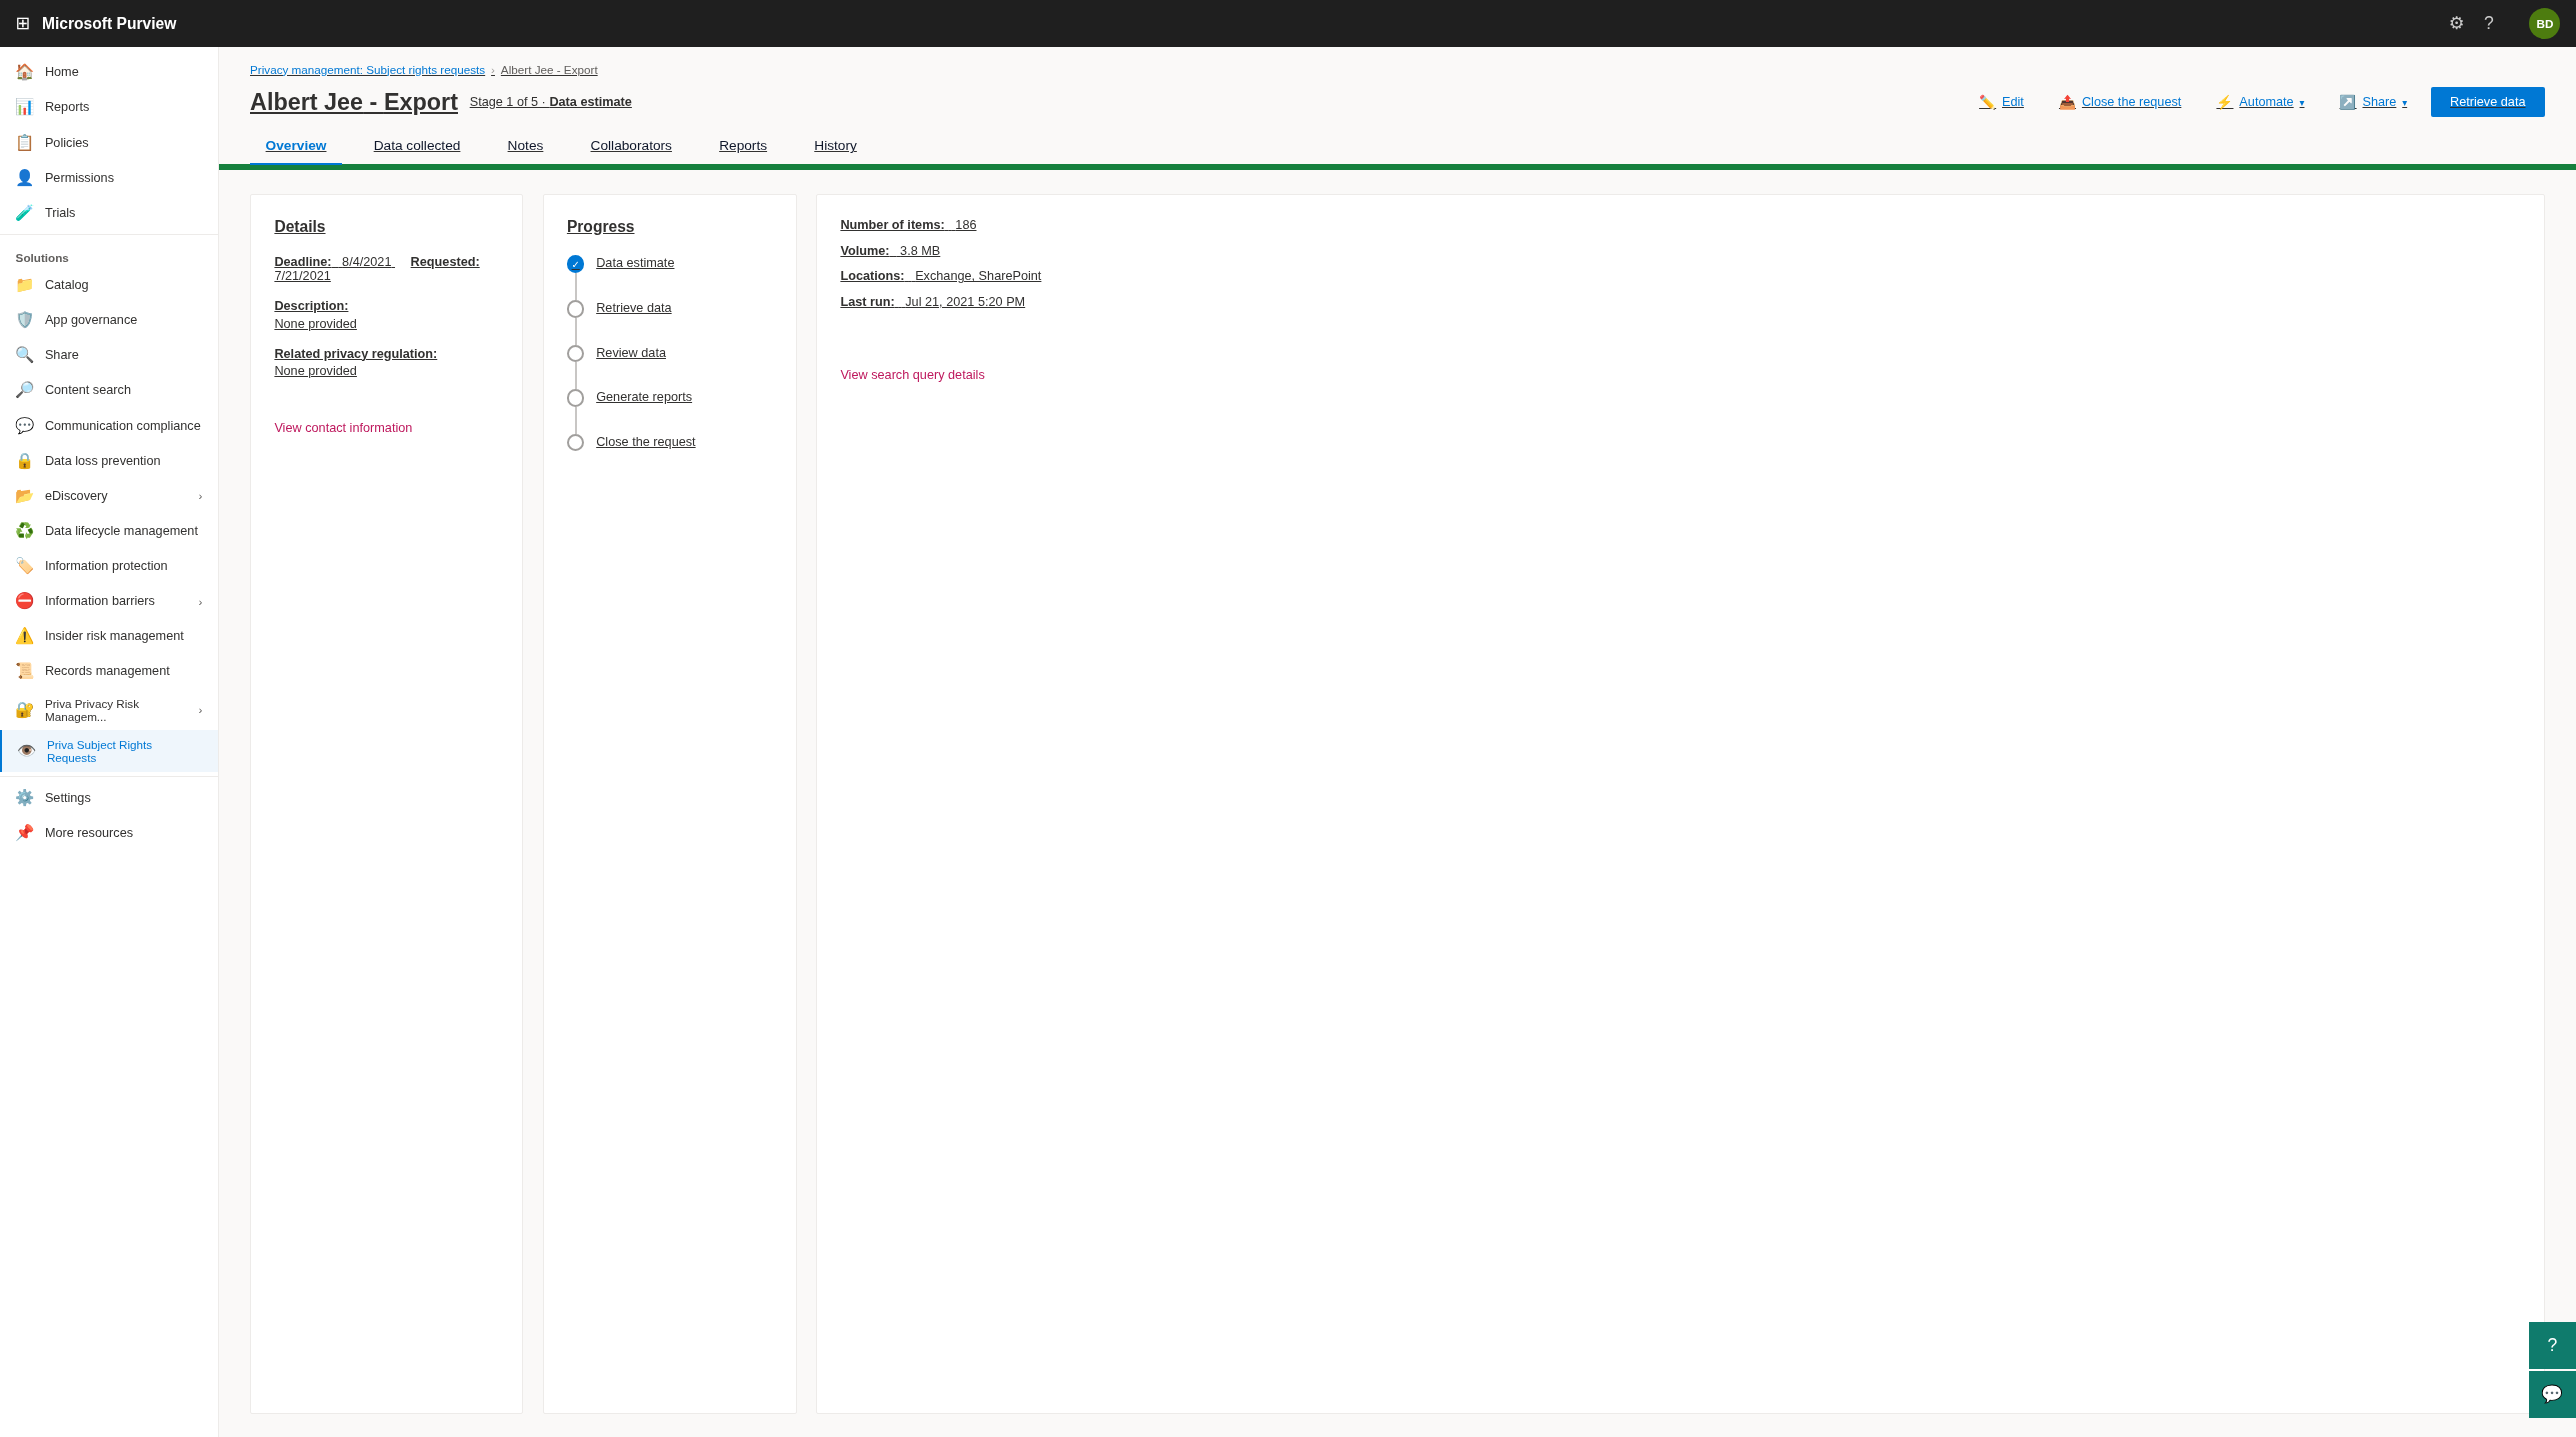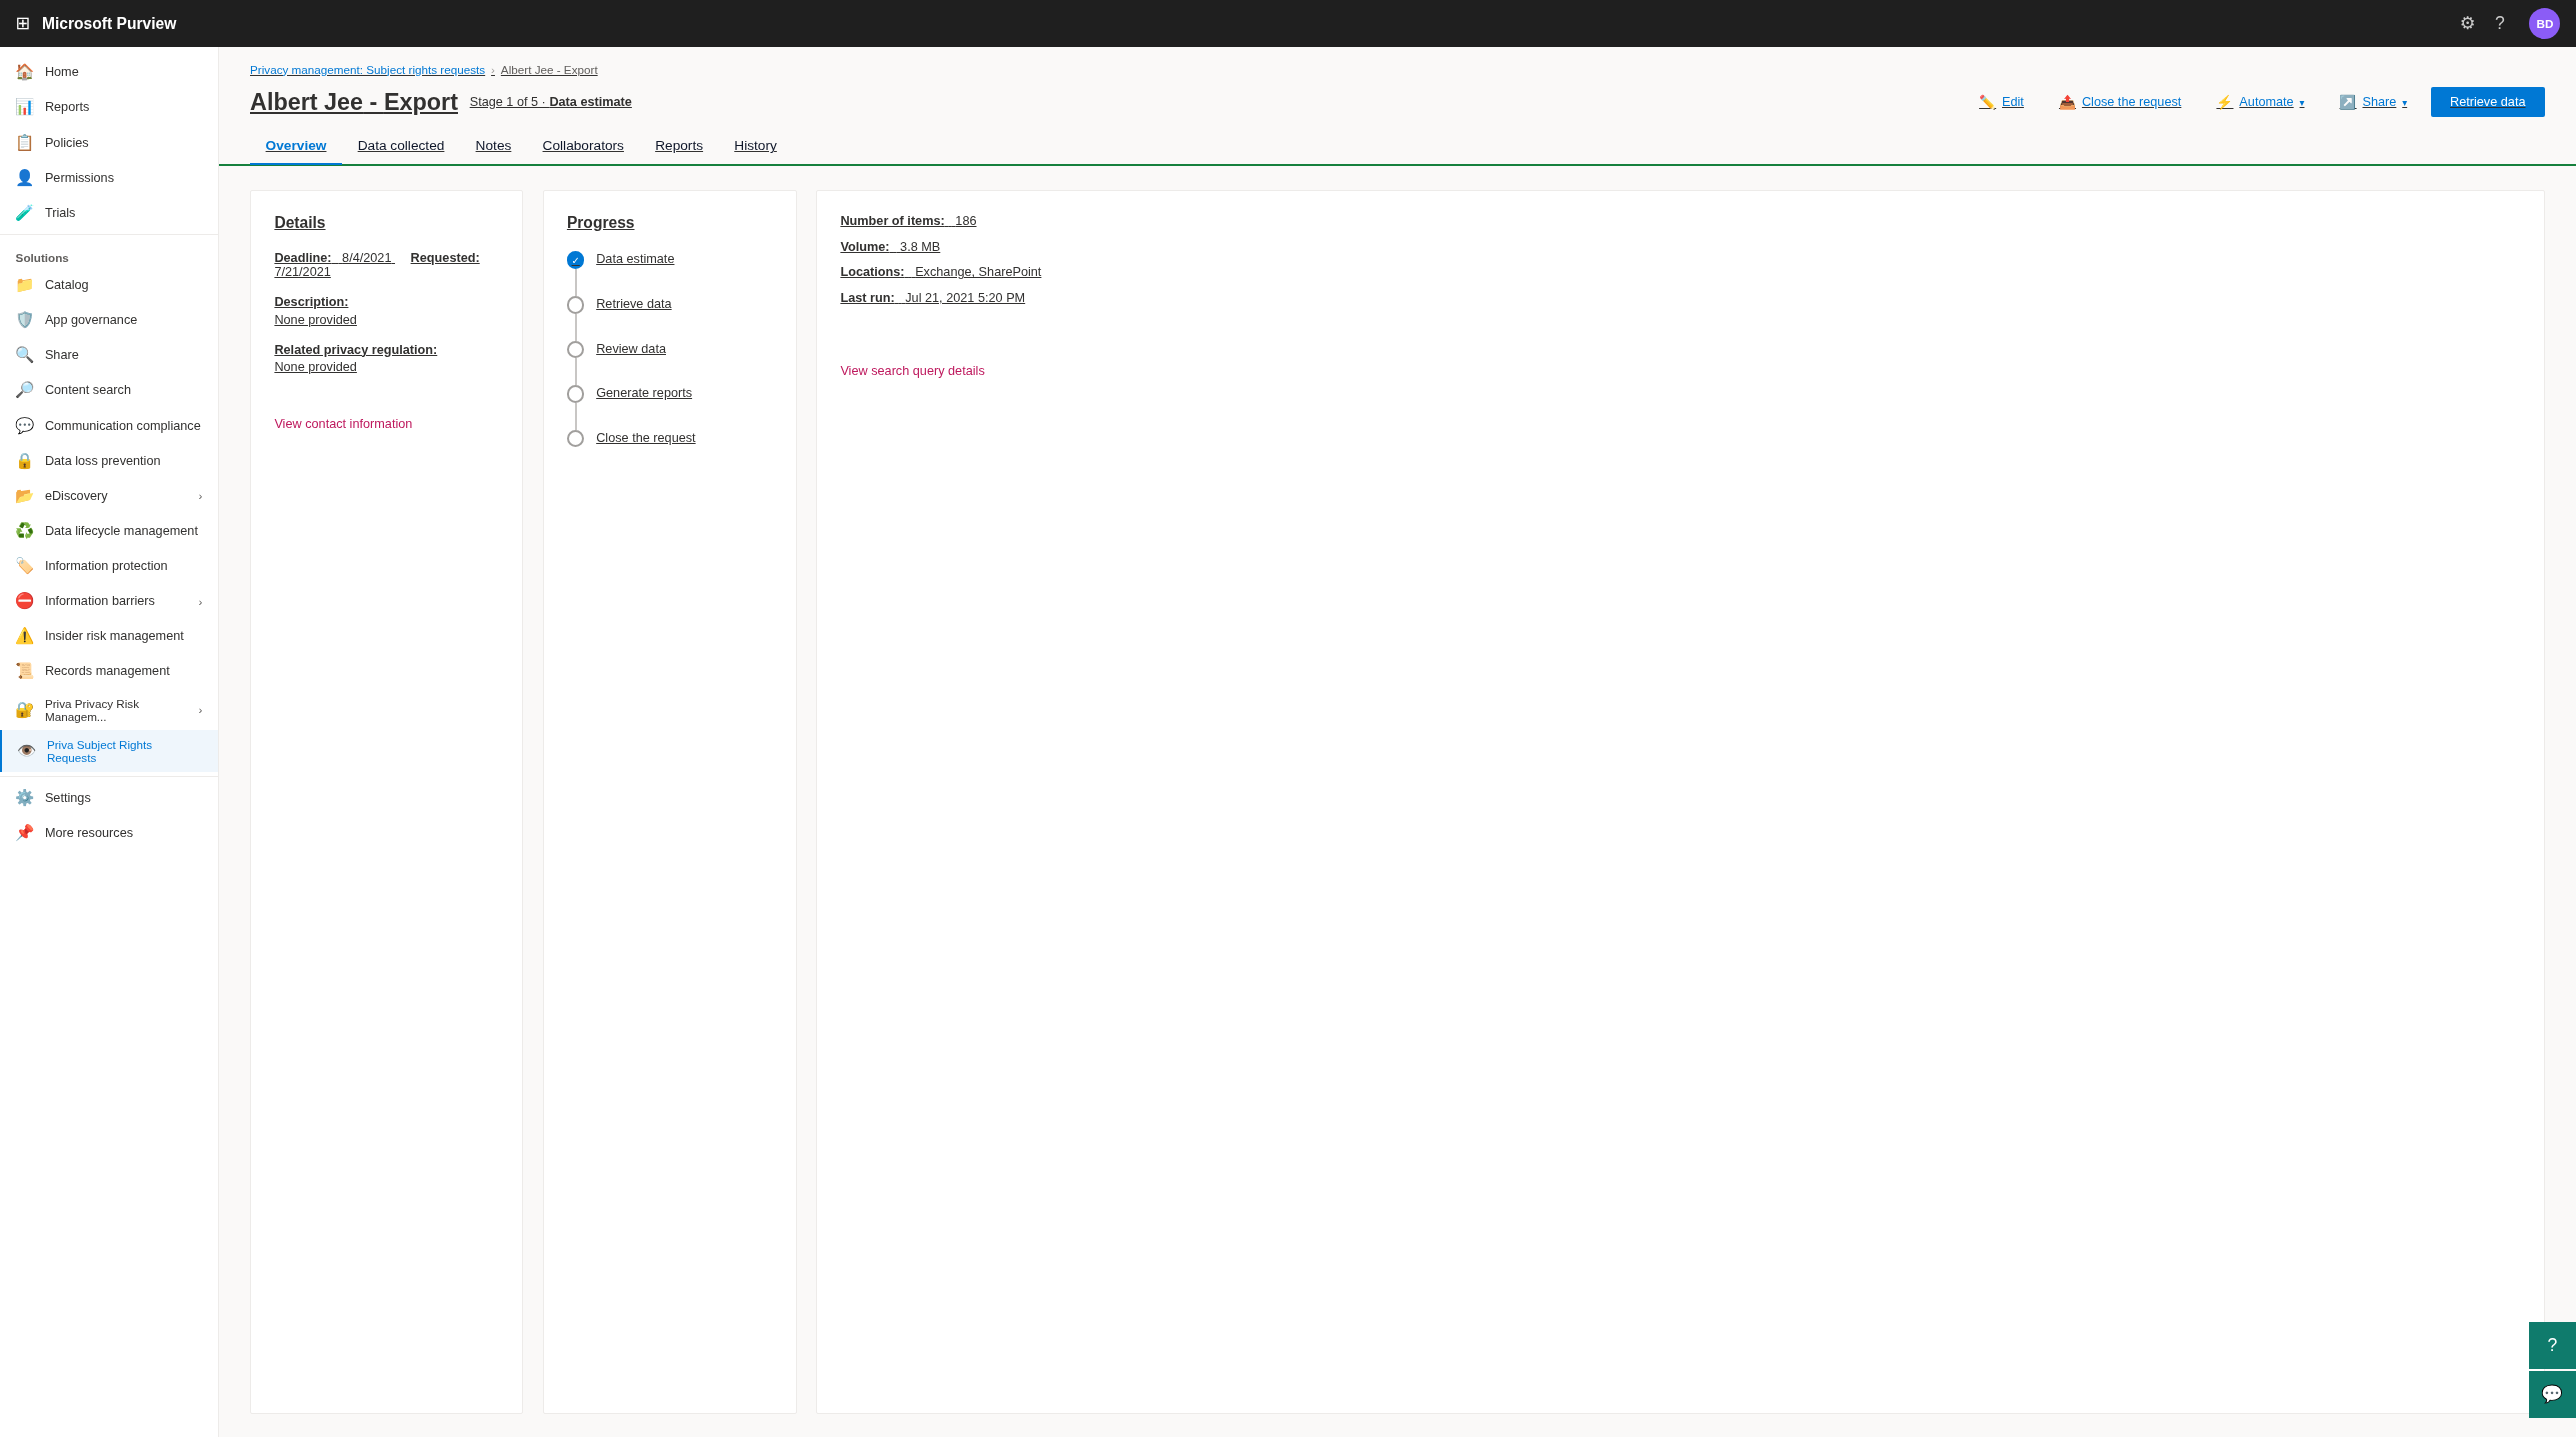--- a/index.html
+++ b/index.html
@@ -13,21 +13,21 @@
       display: flex;
       align-items: center;
       padding: 0 15.6px;
       flex-shrink: 0;
       gap: 11.7px;
     }
     .topbar-grid-icon { font-size: 17.6px; cursor: pointer; color: #fff; }
     .topbar-logo { font-size: 15.6px; font-weight: 600; color: #fff; }
     .topbar-spacer { flex: 1; }
     .topbar-icon { color: #ccc; font-size: 17.6px; cursor: pointer; margin-left: 7.8px; }
-    .topbar-avatar { width: 31px; height: 31px; border-radius: 50%; background: #8b5cf6; color: #fff; display: flex; align-items: center; justify-content: center; font-size: 11.7px; font-weight: 600; cursor: pointer; margin-left: 13px; }
+    .topbar-avatar { width: 31px; height: 31px; border-radius: 50%; background: #4d7c0f; color: #fff; display: flex; align-items: center; justify-content: center; font-size: 11.7px; font-weight: 600; cursor: pointer; margin-left: 24px; }
 
     
     .layout { display: flex; flex: 1; overflow: hidden; }
 
     
     .sidebar {
       width: 219px;
       background: #fff;
       border-right: 1px solid #edebe9;
       overflow-y: auto;
@@ -113,22 +113,22 @@
       font-size: 12.7px;
       cursor: pointer;
       font-weight: 500;
     }
 
     
     .tabs {
       display: flex;
       align-items: center;
       padding: 11.7px 31px 0 31px;
-      border-bottom: 2px solid #15803d;
-      gap: 0;
+      border-bottom: 6px solid #15803d;
+      gap: 16px;
     }
     .tab {
       padding: 9.8px 15.6px;
       font-size: 13.7px;
       cursor: pointer;
       color: #0f172a;
       border-bottom: 2px solid transparent;
       margin-bottom: -1px;
     }
     .tab.active { color: #0078d4; border-bottom: 2px solid #0078d4; font-weight: 600; }

